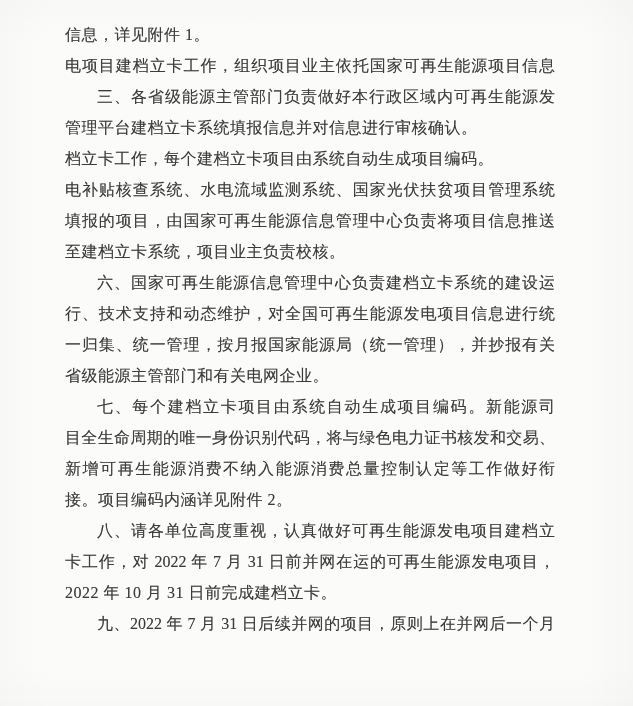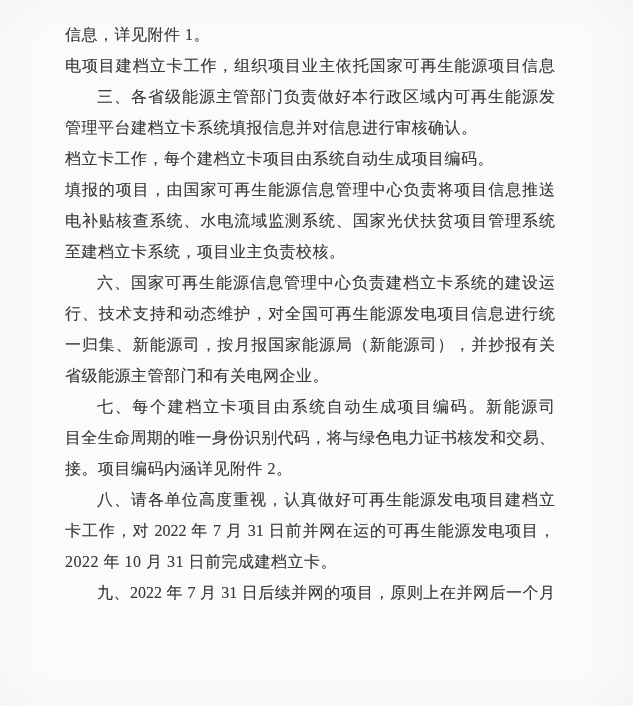--- a/index.html
+++ b/index.html
@@ -55,28 +55,29 @@
 <body>
 
 <div class="page">
   <div class="text-block">
 
   <div class="line">信息，详见附件 1。</div>
       <div class="line justify">电项目建档立卡工作，组织项目业主依托国家可再生能源项目信息</div>
       <div class="line indent justify">三、各省级能源主管部门负责做好本行政区域内可再生能源发</div>
       <div class="line">管理平台建档立卡系统填报信息并对信息进行审核确认。</div>
       <div class="line">档立卡工作，每个建档立卡项目由系统自动生成项目编码。</div>
+      <div class="line justify">电补贴核查系统、水电流域监测系统、国家光伏扶贫项目管理系统</div>
       <div class="line justify">填报的项目，由国家可再生能源信息管理中心负责将项目信息推送</div>
-      <div class="line justify">电补贴核查系统、水电流域监测系统、国家光伏扶贫项目管理系统</div>
       <div class="line">至建档立卡系统，项目业主负责校核。</div>
       <div class="line indent justify">六、国家可再生能源信息管理中心负责建档立卡系统的建设运</div>
       <div class="line justify">行、技术支持和动态维护，对全国可再生能源发电项目信息进行统</div>
-      <div class="line justify">一归集、新能源司，按月报国家能源局（新能源司），并抄报有关</div>
+      <div class="line justify">一归集、统一管理，按月报国家能源局（统一管理），并抄报有关</div>
       <div class="line">省级能源主管部门和有关电网企业。</div>
       <div class="line indent justify">七、每个建档立卡项目由系统自动生成项目编码。新能源司</div>
       <div class="line justify">目全生命周期的唯一身份识别代码，将与绿色电力证书核发和交易、</div>
+      <div class="line justify">新增可再生能源消费不纳入能源消费总量控制认定等工作做好衔</div>
       <div class="line">接。项目编码内涵详见附件 2。</div>
       <div class="line indent justify">八、请各单位高度重视，认真做好可再生能源发电项目建档立</div>
       <div class="line justify">卡工作，对 2022 年 7 月 31 日前并网在运的可再生能源发电项目，</div>
       <div class="line">2022 年 10 月 31 日前完成建档立卡。</div>
       <div class="line indent justify">九、2022 年 7 月 31 日后续并网的项目，原则上在并网后一个月</div>
     </div>
 </div>
 
 </body></html>

